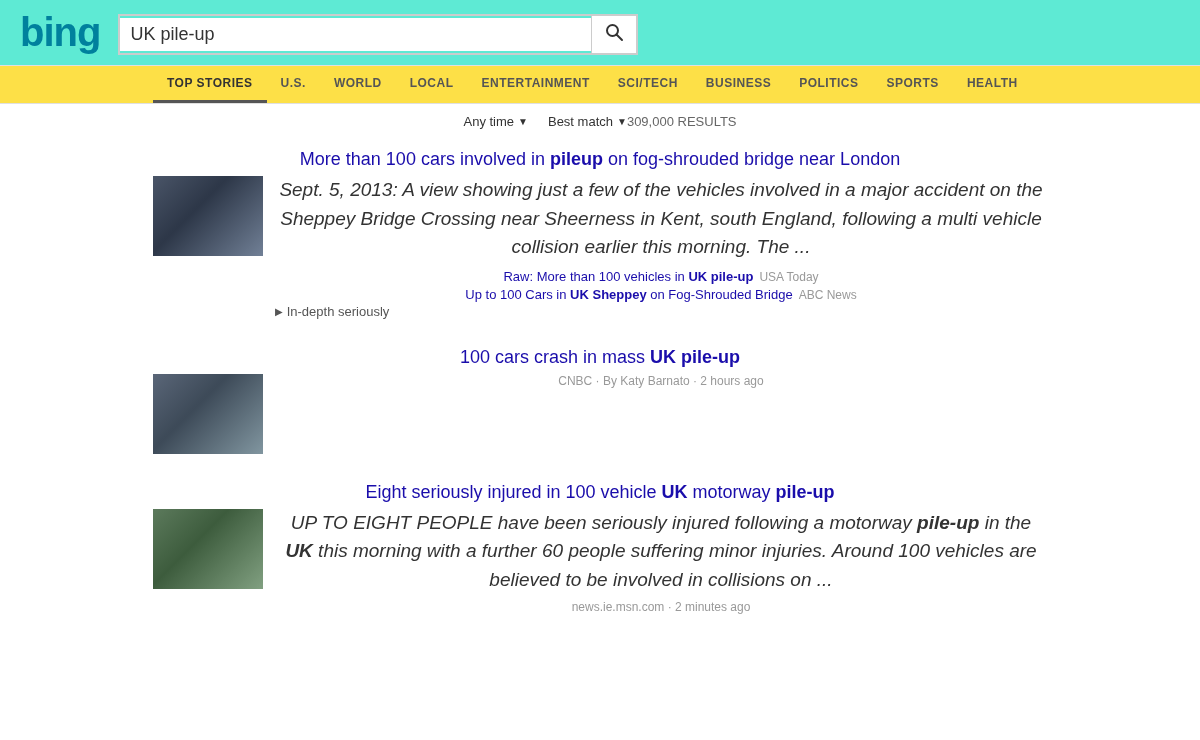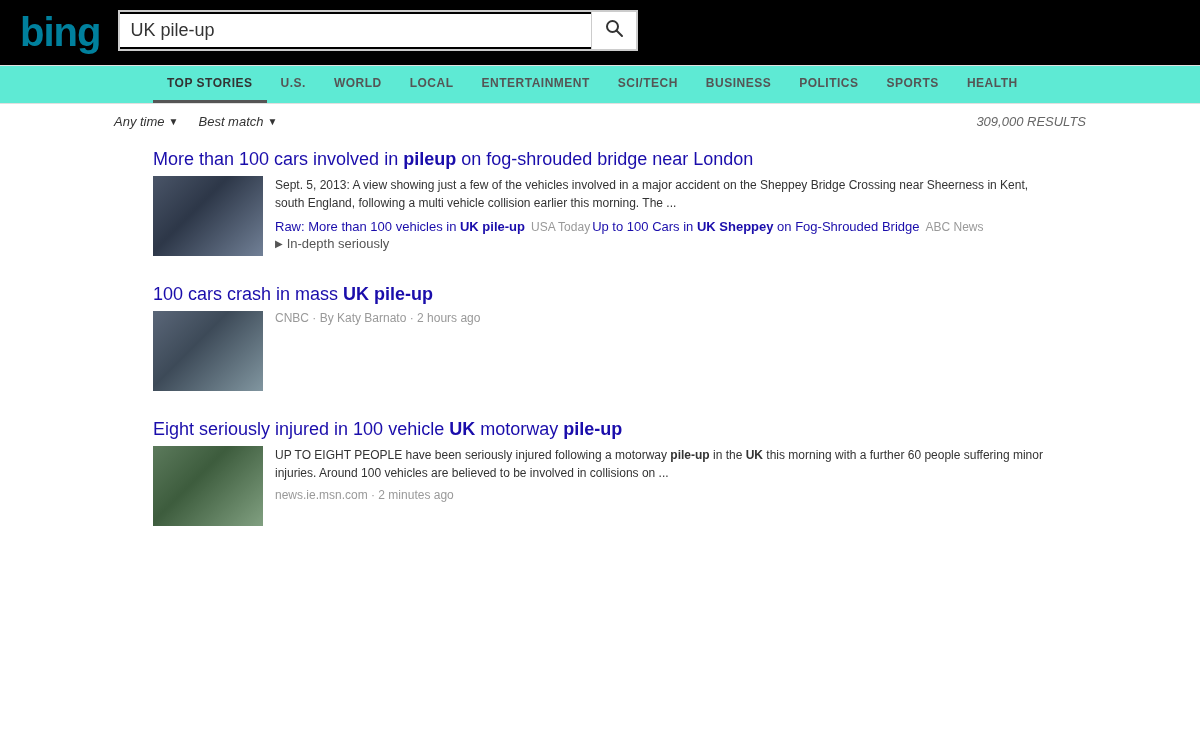--- a/index.html
+++ b/index.html
@@ -1,24 +1,24 @@
 <!DOCTYPE html>
 <html><head>
   <meta charset="utf-8">
   <style>
     * { margin: 0; padding: 0; box-sizing: border-box; }
     body { font-family: Arial, sans-serif; background: #fff; color: #333; font-size: 14px; }
 
     
     #header {
       display: flex;
-      align-items: flex-start;
+      align-items: flex-end;
       padding: 10px 20px;
       border-bottom: 1px solid #e0e0e0;
-      background: #000000;
+      background: #5eead4;
     }
     .bing-logo {
       font-size: 38px;
       font-weight: bold;
       color: #00809d;
       font-family: 'Segoe UI', Arial, sans-serif;
       margin-right: 18px;
       letter-spacing: -2px;
     }
 
@@ -44,64 +44,64 @@
       cursor: pointer;
       font-size: 20px;
       color: #333;
     }
 
     
     #nav-tabs {
       display: flex;
       padding: 0 153px;
       border-bottom: 1px solid #e0e0e0;
-      background: #5eead4;
+      background: #fde047;
     }
     .nav-tab {
       padding: 10px 14px;
       font-size: 12px;
       font-weight: bold;
       color: #555;
       text-decoration: none;
       cursor: pointer;
       text-transform: uppercase;
       letter-spacing: 0.5px;
     }
     .nav-tab.active {
       color: #333;
       border-bottom: 3px solid #555;
     }
 
     
     #filter-bar {
       display: flex;
       align-items: center;
-      padding: 10px 114px;
-      justify-content: space-between;
-      font-style: italic;
+      padding: 10px 65px;
+      justify-content: center;
     }
     #filter-left { display: flex; gap: 20px; }
     .filter-dropdown {
       font-size: 13px;
       color: #333;
       cursor: pointer;
       display: flex;
       align-items: center;
       gap: 4px;
     }
     .filter-dropdown .arrow { font-size: 10px; }
     #results-count {
       font-size: 13px;
       color: #666;
     }
 
     
     #main-content {
       padding: 10px 153px;
       max-width: 1200px;
+      text-align: center;
     }
 
     
     .result-item {
       margin-bottom: 28px;
     }
     .result-title {
       font-size: 18px;
       color: #1a0dab;
       text-decoration: none;
@@ -125,31 +125,32 @@
       width: 100%;
       height: 100%;
       background: linear-gradient(135deg, #888 0%, #555 50%, #777 100%);
     }
     .thumb-1 { background: linear-gradient(135deg, #4a5568 0%, #2d3748 40%, #718096 100%); }
     .thumb-2 { background: linear-gradient(135deg, #5a6678 0%, #3d4a58 40%, #8196a0 100%); }
     .thumb-3 { background: linear-gradient(135deg, #5c7a5c 0%, #3d5c3d 40%, #81a081 100%); }
 
     .result-text { flex: 1; }
     .result-snippet {
-      font-size: 12px;
+      font-size: 19px;
       color: #333;
       line-height: 1.5;
       margin-bottom: 6px;
+      font-style: italic;
     }
     .result-source {
       font-size: 12px;
       color: #999;
       margin-bottom: 4px;
     }
-    .result-links { display: flex; flex-direction: row; gap: 2px; }
+    .result-links { display: flex; flex-direction: column; gap: 2px; }
     .result-link {
       font-size: 13px;
       color: #1a0dab;
       text-decoration: none;
       cursor: pointer;
     }
     .result-link .highlight { font-weight: bold; }
     .result-link-source {
       font-size: 12px;
       color: #999;

